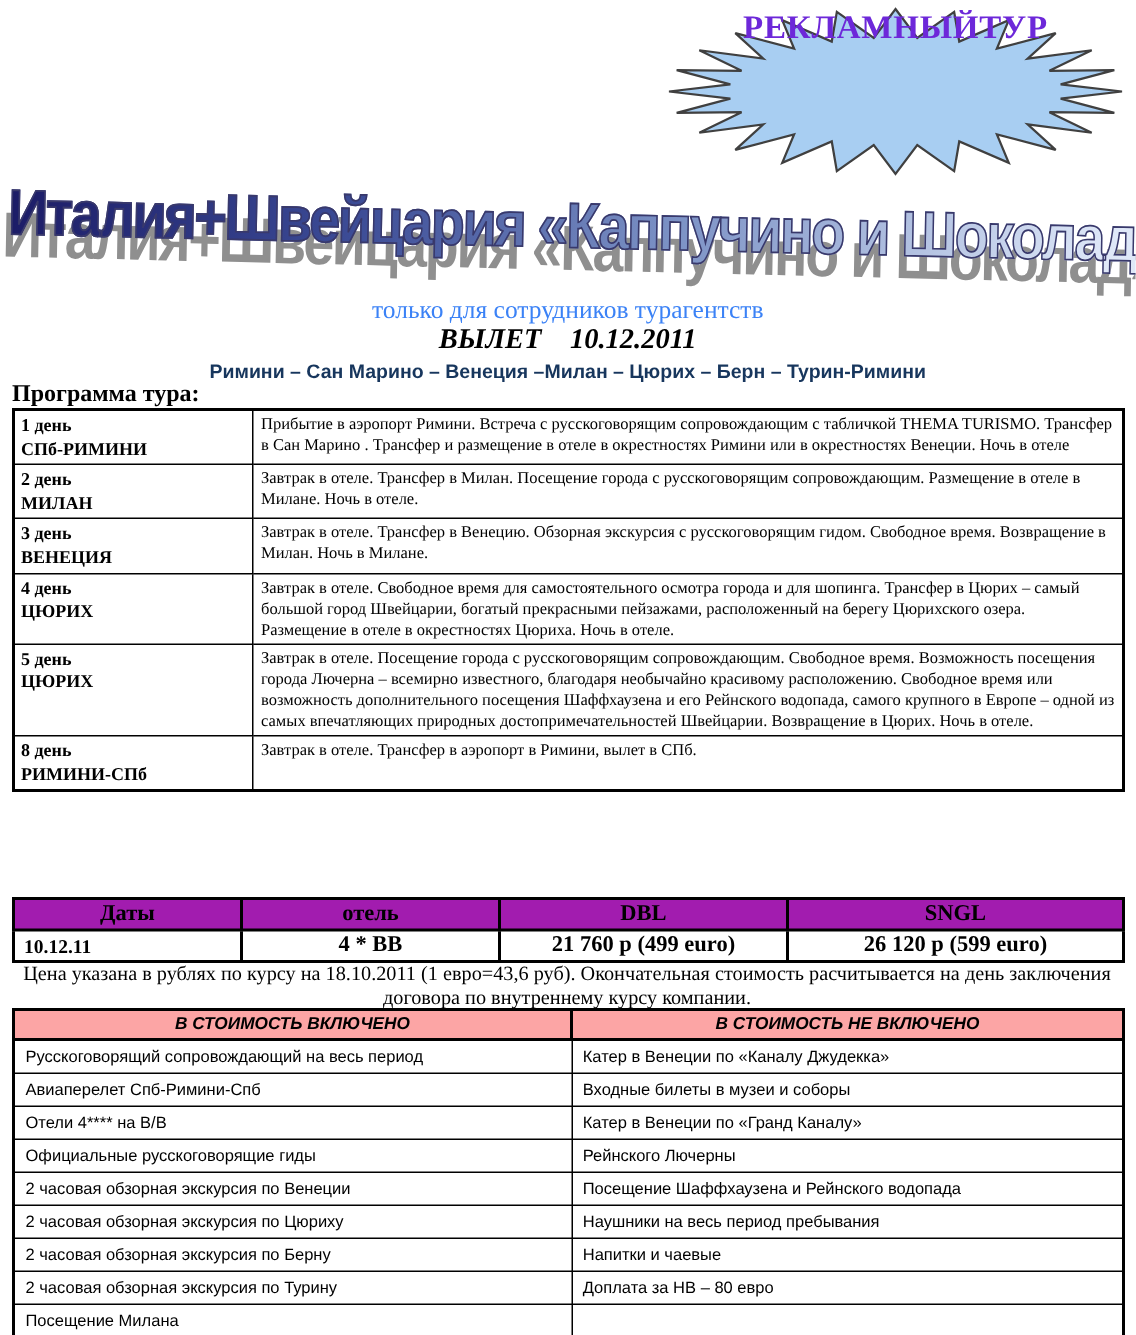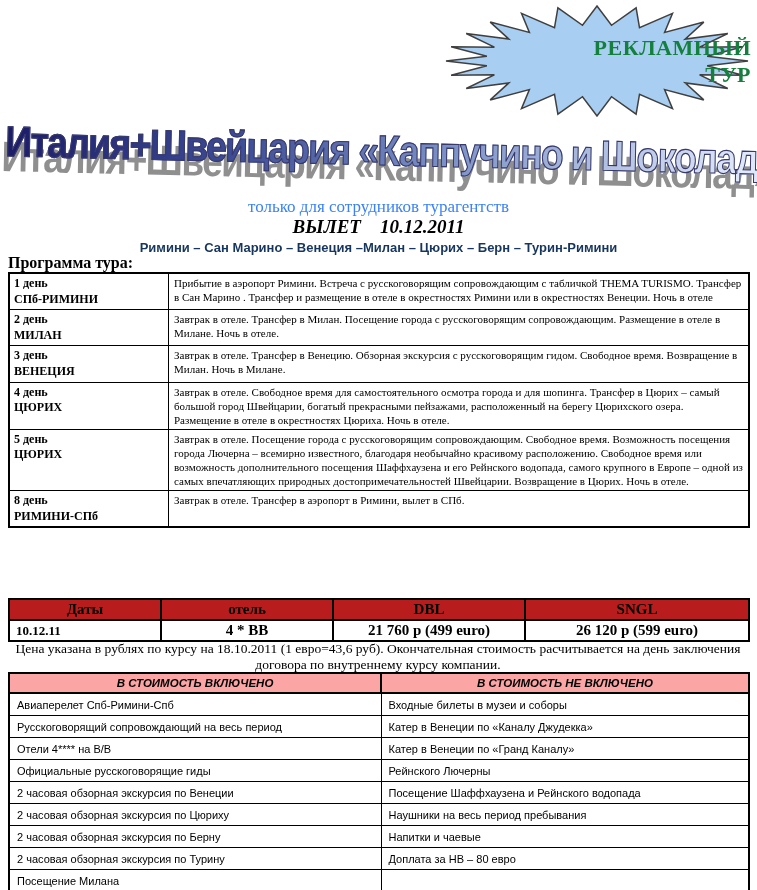--- a/index.html
+++ b/index.html
@@ -5,23 +5,23 @@
   html,body{margin:0;padding:0;}
   body{
     width:757px;height:890px;background:#ffffff;position:relative;
     font-family:"Liberation Serif", serif;color:#000;overflow:hidden;
   }
   
   .burst{position:absolute;top:4px;left:443px;width:308px;height:114px;}
   .burst svg{position:absolute;top:0;left:0;}
   .burst-text{
     position:absolute;top:0;left:0;width:100%;height:100%;
-    display:flex;flex-direction:column;align-items:flex-end;justify-content:center;
+    display:flex;align-items:flex-start;justify-content:center;
     font-family:"Liberation Serif", serif;font-weight:bold;font-size:22px;
-    color:#15803d;text-align:center;line-height:1.25;letter-spacing:.5px;
+    color:#6d28d9;text-align:center;line-height:1.25;letter-spacing:.5px;
   }
   
   .wordart{position:absolute;top:116px;left:4px;width:752px;height:78px;}
   .wa{
     position:absolute;white-space:nowrap;
     font-family:"Liberation Sans", sans-serif;font-weight:bold;
     font-size:37px;letter-spacing:-1.5px;
     transform:scale(1,1.15) rotate(1.2deg);transform-origin:left top;
   }
   .wa-shadow{top:17px;left:-2px;color:#8f8f8f;z-index:1;}
@@ -41,21 +41,21 @@
   .prog-heading{position:absolute;top:254px;left:8px;font-weight:bold;font-size:16px;}
   
   table{border-collapse:collapse;}
   .prog{position:absolute;top:272px;left:8px;width:742px;border:2px solid #000;table-layout:fixed;}
   .prog td{border:1px solid #000;vertical-align:top;margin-top:26px;}
   .prog td.day{width:150px;font-weight:bold;font-size:12px;padding:2px 4px;line-height:1.3;}
   .prog td.desc{font-size:11px;padding:2px 5px;line-height:1.28;}
   
   .price{position:absolute;top:598px;left:8px;width:742px;border:2px solid #000;table-layout:fixed;}
   .price th,.price td{border:2px solid #000;font-size:15px;font-weight:bold;padding:0 6px;height:19px;}
-  .price th{background:#b91c1c;}
+  .price th{background:#a21caf;}
   .price td{text-align:center;}
   .price td.left{text-align:left;font-size:13px;margin-left:40px;}
   .price .c0{width:138px;}.price .c1{width:158px;}.price .c2{width:178px;}
   
   .note{position:absolute;top:641px;left:4px;width:748px;text-align:center;
     font-size:13.5px;line-height:1.2;}
   
   .incl{position:absolute;top:672px;left:8px;width:742px;border:2px solid #000;
     table-layout:fixed;font-family:"Liberation Sans", sans-serif;}
   .incl th{background:#fca5a5;border:2px solid #000;font-style:italic;font-weight:bold;
@@ -138,26 +138,26 @@
 
 <table class="incl">
   <thead>
     <tr>
       <th class="lcol">В СТОИМОСТЬ ВКЛЮЧЕНО</th>
       <th>В СТОИМОСТЬ НЕ ВКЛЮЧЕНО</th>
     </tr>
   </thead>
   <tbody id="incl-body">
       <tr>
+        <td class="lcol">Русскоговорящий сопровождающий на весь период</td>
+        <td>Катер в Венеции по «Каналу Джудекка»</td>
+      </tr>
+      <tr>
         <td class="lcol">Авиаперелет Спб-Римини-Спб</td>
         <td>Входные билеты в музеи и соборы</td>
-      </tr>
-      <tr>
-        <td class="lcol">Русскоговорящий сопровождающий на весь период</td>
-        <td>Катер в Венеции по «Каналу Джудекка»</td>
       </tr>
       <tr>
         <td class="lcol">Отели 4**** на  В/В</td>
         <td>Катер в Венеции по «Гранд Каналу»</td>
       </tr>
       <tr>
         <td class="lcol">Официальные русскоговорящие гиды</td>
         <td>Рейнского Лючерны</td>
       </tr>
       <tr>

